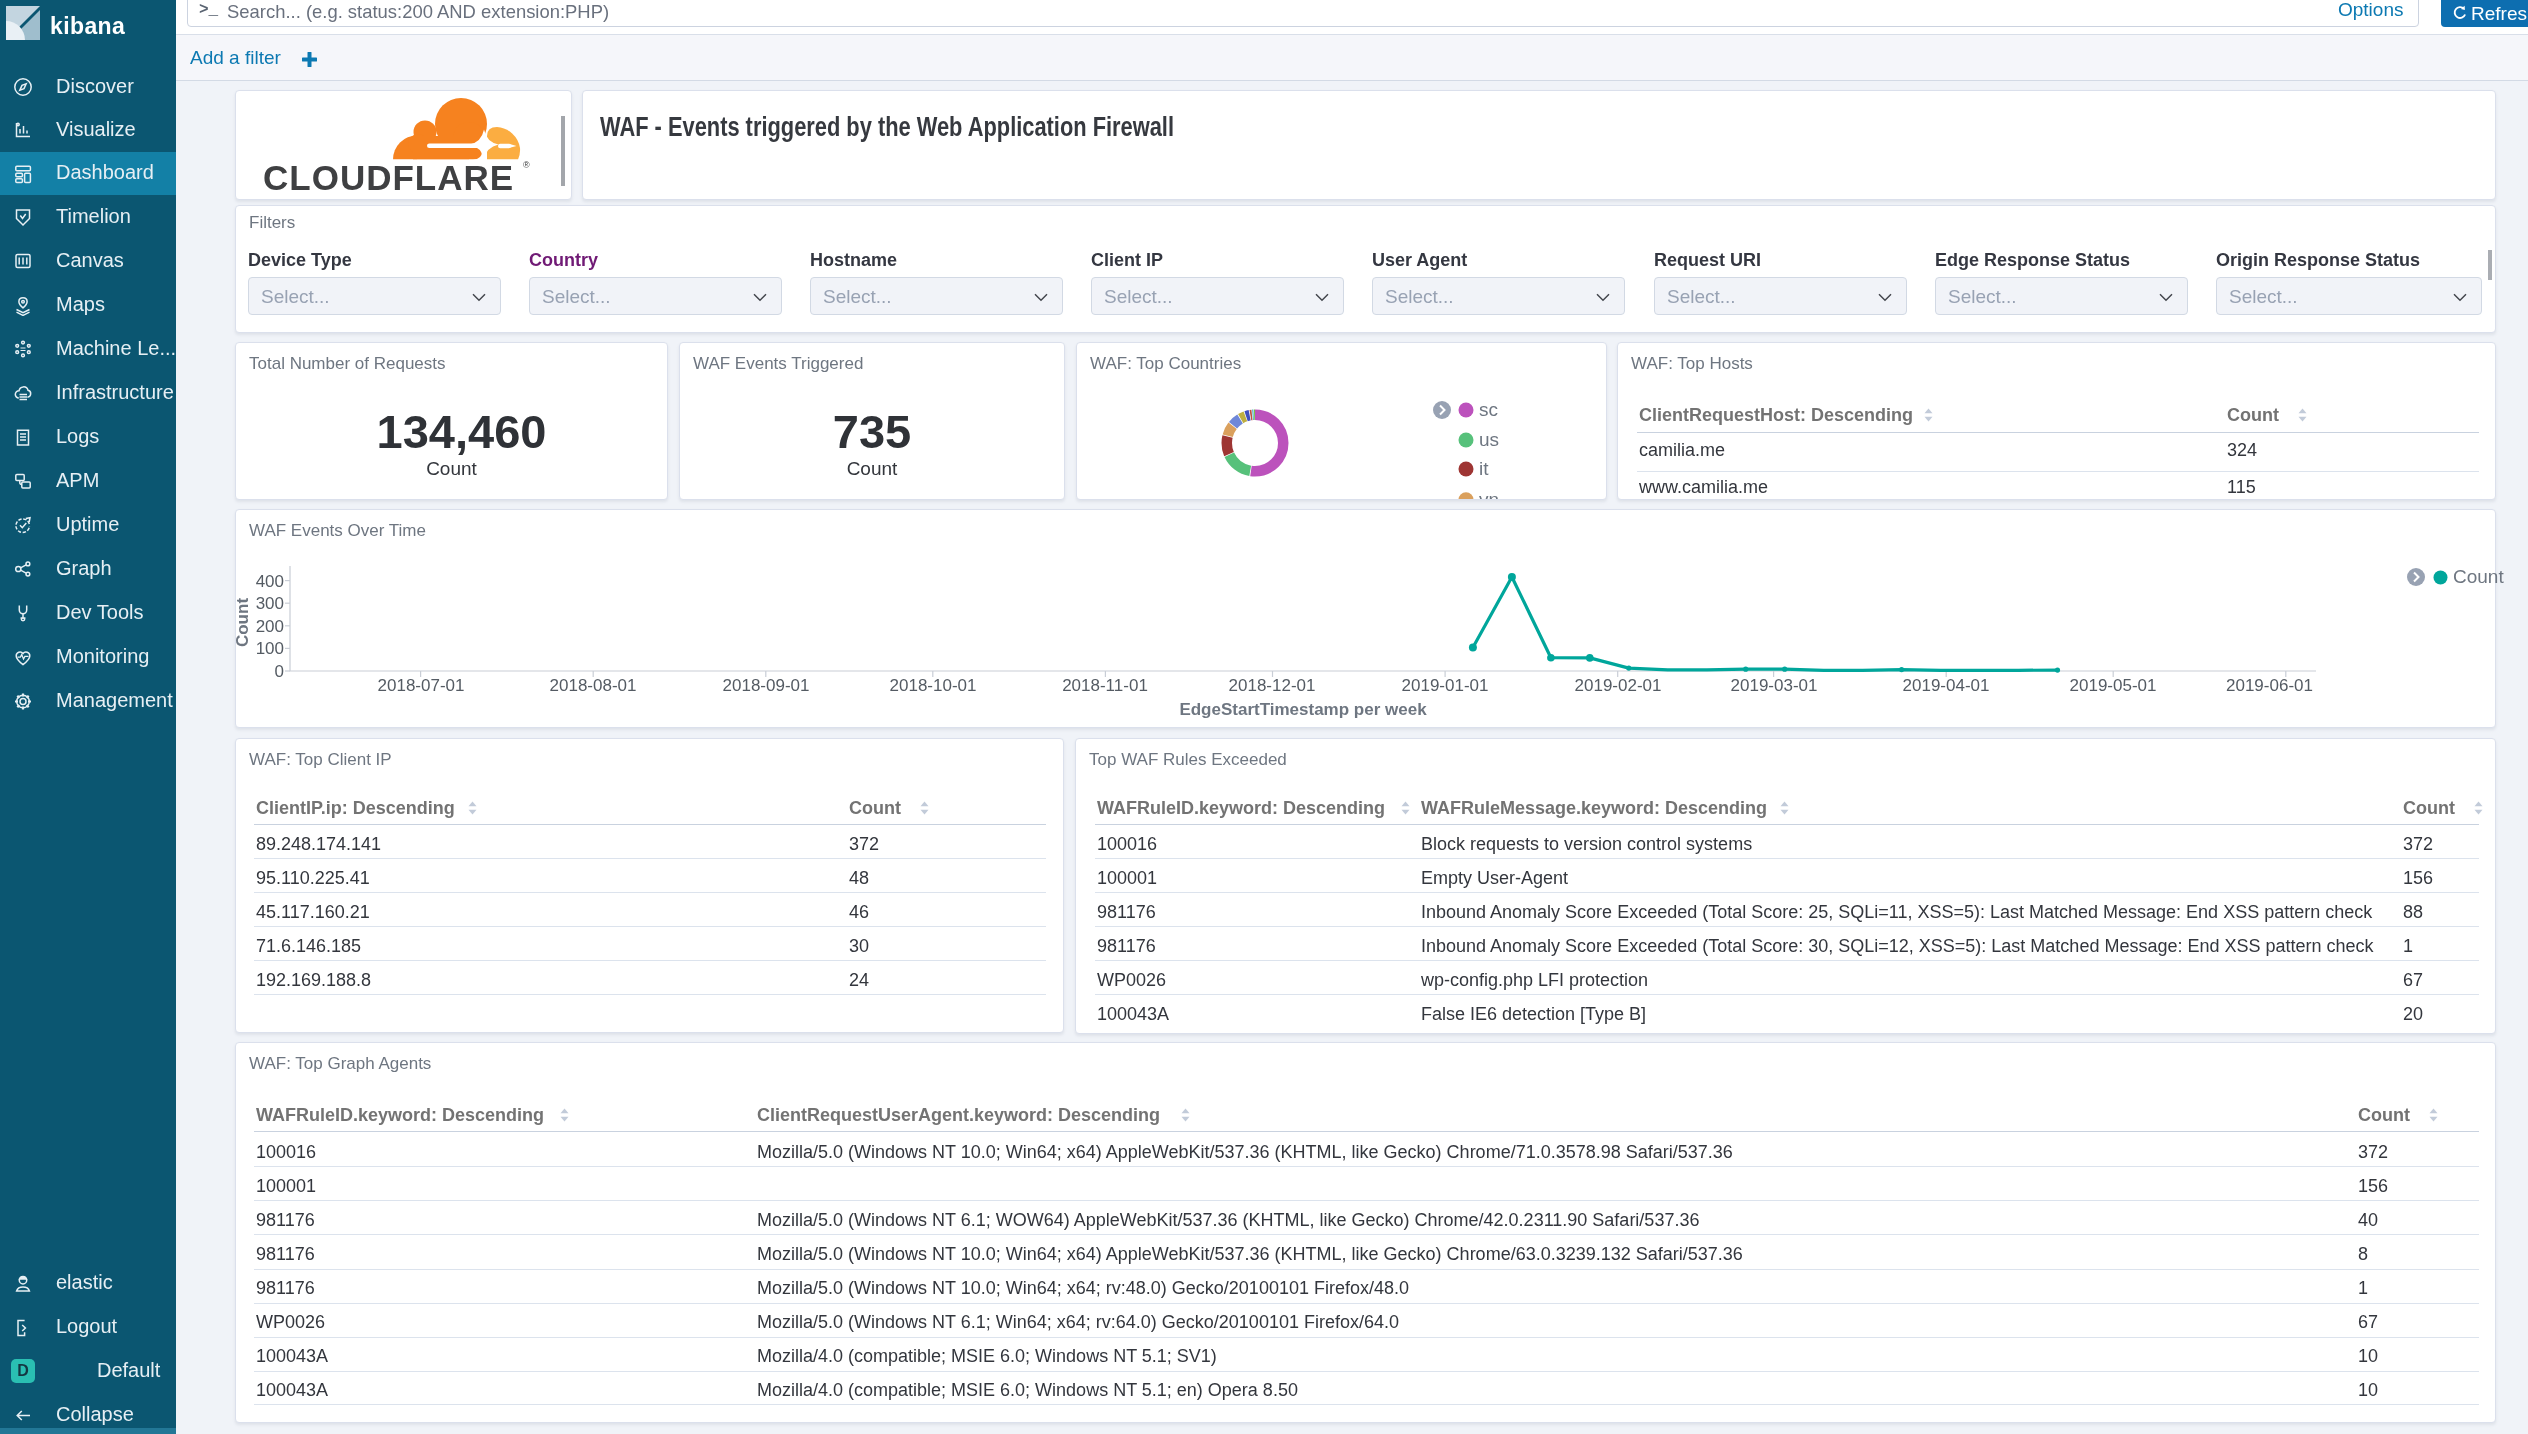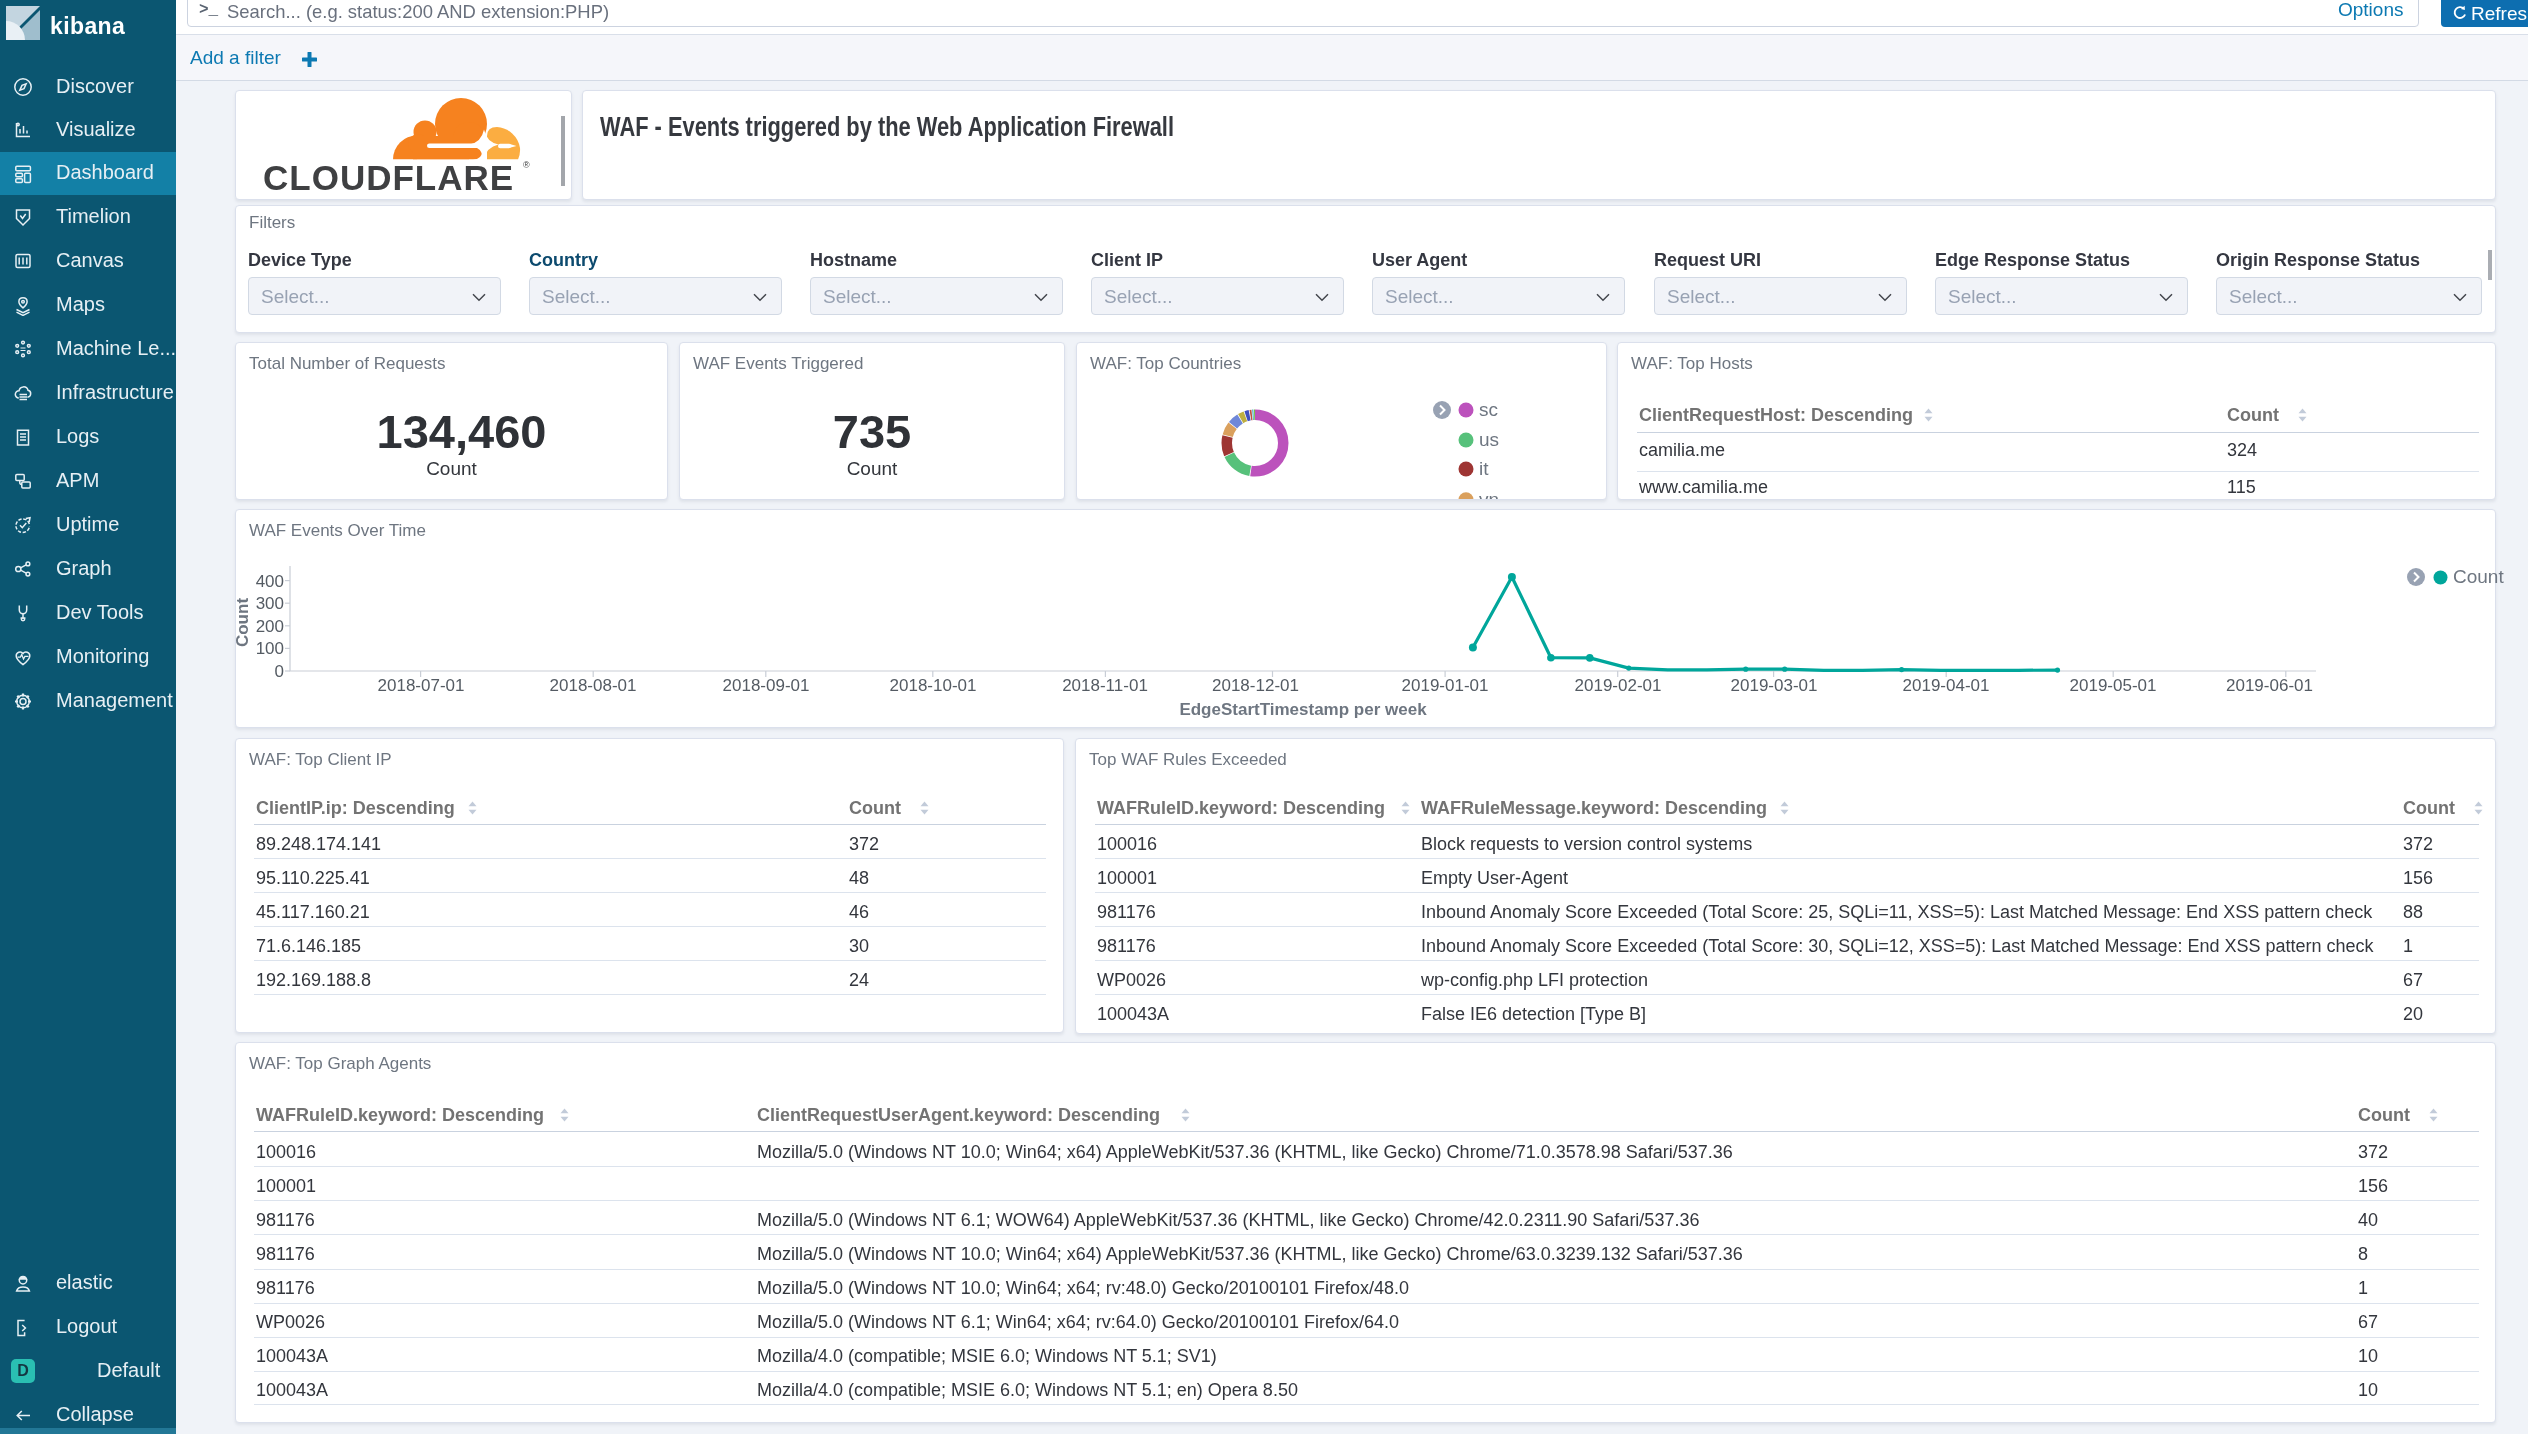--- a/index.html
+++ b/index.html
@@ -63,21 +63,21 @@
 <div class="panel" style="left:582px;top:90px;width:1914px;height:110px;"></div>
 <div class="abs" style="left:600px;top:111px;font-size:28px;font-weight:bold;color:#36393f;transform:scaleX(0.78);transform-origin:0 0;white-space:nowrap;">WAF - Events triggered by the Web Application Firewall</div>
 <div class="panel" style="left:235px;top:205px;width:2261px;height:128px;"></div>
 <div class="pt" style="left:249px;top:213px;">Filters</div>
 <div class="abs" style="left:248px;top:250px;font-size:18px;font-weight:bold;color:#343741;">Device Type</div>
 <div class="abs" style="left:248px;top:277px;width:253px;height:38px;background:#f1f3f8;border:1px solid #d2d9e4;border-radius:4px;"></div>
 <div class="abs" style="left:261px;top:286px;font-size:19px;color:#98a2b3;">Select...</div>
 <svg class="abs" style="left:472px;top:293px;" width="14" height="9" viewBox="0 0 14 9">
     <path d="M1 1.2 l6 6 6-6" fill="none" stroke="#43464d" stroke-width="1.5"></path>
   </svg>
-<div class="abs" style="left:529px;top:250px;font-size:18px;font-weight:bold;color:#0c4a6e;">Country</div>
+<div class="abs" style="left:529px;top:250px;font-size:18px;font-weight:bold;color:#701a75;">Country</div>
 <div class="abs" style="left:529px;top:277px;width:253px;height:38px;background:#f1f3f8;border:1px solid #d2d9e4;border-radius:4px;"></div>
 <div class="abs" style="left:542px;top:286px;font-size:19px;color:#98a2b3;">Select...</div>
 <svg class="abs" style="left:753px;top:293px;" width="14" height="9" viewBox="0 0 14 9">
     <path d="M1 1.2 l6 6 6-6" fill="none" stroke="#43464d" stroke-width="1.5"></path>
   </svg>
 <div class="abs" style="left:810px;top:250px;font-size:18px;font-weight:bold;color:#343741;">Hostname</div>
 <div class="abs" style="left:810px;top:277px;width:253px;height:38px;background:#f1f3f8;border:1px solid #d2d9e4;border-radius:4px;"></div>
 <div class="abs" style="left:823px;top:286px;font-size:19px;color:#98a2b3;">Select...</div>
 <svg class="abs" style="left:1034px;top:293px;" width="14" height="9" viewBox="0 0 14 9">
     <path d="M1 1.2 l6 6 6-6" fill="none" stroke="#43464d" stroke-width="1.5"></path>
@@ -205,21 +205,21 @@
 <div class="ticklbl" style="left:244px;top:639px;width:40px;text-align:right;">100</div>
 <div class="ticklbl" style="left:244px;top:617px;width:40px;text-align:right;">200</div>
 <div class="ticklbl" style="left:244px;top:594px;width:40px;text-align:right;">300</div>
 <div class="ticklbl" style="left:244px;top:572px;width:40px;text-align:right;">400</div>
 <div class="abs" style="left:211px;top:614px;width:60px;height:17px;transform:rotate(-90deg);transform-origin:center;font-size:17px;font-weight:bold;color:#6e7681;text-align:center;">Count</div>
 <div class="ticklbl" style="left:361px;top:676px;width:120px;text-align:center;">2018-07-01</div>
 <div class="ticklbl" style="left:533px;top:676px;width:120px;text-align:center;">2018-08-01</div>
 <div class="ticklbl" style="left:706px;top:676px;width:120px;text-align:center;">2018-09-01</div>
 <div class="ticklbl" style="left:873px;top:676px;width:120px;text-align:center;">2018-10-01</div>
 <div class="ticklbl" style="left:1045px;top:676px;width:120px;text-align:center;">2018-11-01</div>
-<div class="ticklbl" style="left:1212px;top:676px;width:120px;">2018-12-01</div>
+<div class="ticklbl" style="left:1212px;top:676px;width:120px;text-align:center;">2018-12-01</div>
 <div class="ticklbl" style="left:1385px;top:676px;width:120px;text-align:center;">2019-01-01</div>
 <div class="ticklbl" style="left:1558px;top:676px;width:120px;text-align:center;">2019-02-01</div>
 <div class="ticklbl" style="left:1714px;top:676px;width:120px;text-align:center;">2019-03-01</div>
 <div class="ticklbl" style="left:1886px;top:676px;width:120px;text-align:center;">2019-04-01</div>
 <div class="ticklbl" style="left:2053px;top:676px;width:120px;text-align:center;">2019-05-01</div>
 <div class="ticklbl" style="left:2226px;top:676px;width:120px;text-align:left;">2019-06-01</div>
 <div class="abs" style="left:303px;top:700px;width:2000px;text-align:center;font-size:17px;font-weight:bold;color:#6e7681;">EdgeStartTimestamp per week</div>
 <svg class="abs" style="left:2406px;top:567px;" width="20" height="20" viewBox="0 0 20 20">
     <circle cx="10" cy="10" r="9" fill="#98a2b3"></circle>
     <path d="M8 5.5 l4.5 4.5 -4.5 4.5" fill="none" stroke="#fff" stroke-width="2"></path>

